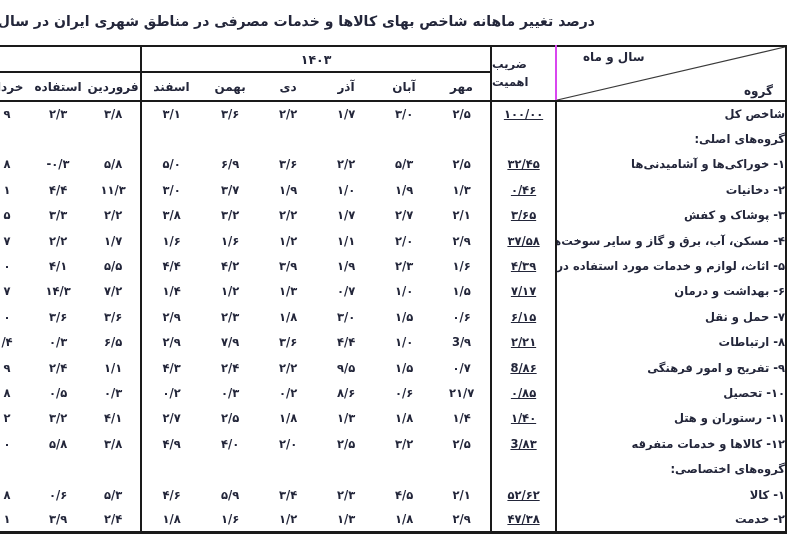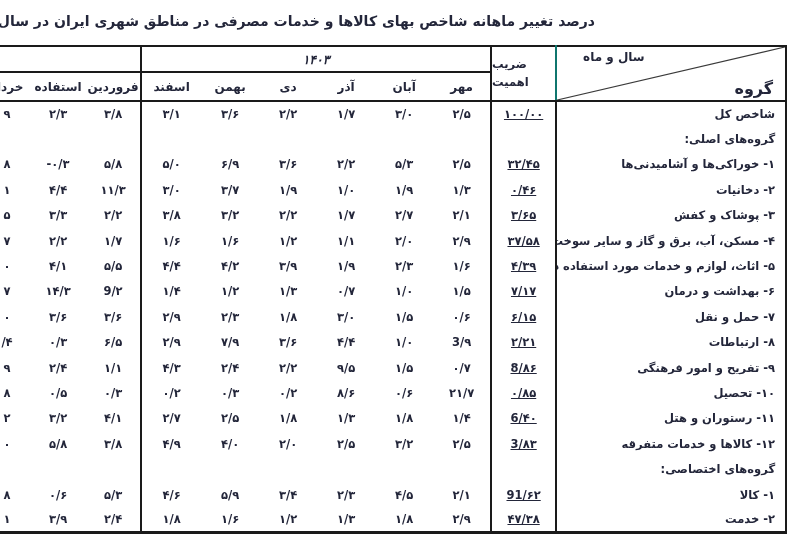--- a/index.html
+++ b/index.html
@@ -7,31 +7,31 @@
   .page{position:relative;width:800px;height:557px;overflow:hidden;}
   .title{position:absolute;top:13px;right:205px;direction:rtl;white-space:nowrap;
          font-weight:bold;font-size:14px;color:#23263a;}
   table{position:absolute;top:45px;left:-18px;width:803px;table-layout:fixed;
         border-collapse:collapse;direction:rtl;color:#23263a;
         border:2px solid #1a1a1a;border-bottom-width:3px;}
   th,td{padding:0;font-weight:bold;overflow:hidden;white-space:nowrap;}
   tr.yr{height:26px;}
   tr.mr{height:29px;}
   tbody tr{height:25.4px;}
-  .corner{position:relative;border-left:2px solid #0f766e;border-bottom:2px solid #1a1a1a;}
+  .corner{position:relative;border-left:2px solid #d946ef;border-bottom:2px solid #1a1a1a;}
   .corner svg{position:absolute;left:0;top:0;width:100%;height:100%;display:block;}
   .ctop{position:absolute;top:3px;left:26px;font-size:12px;}
-  .cbot{position:absolute;bottom:2px;right:12px;font-size:16px;}
+  .cbot{position:absolute;bottom:2px;right:12px;font-size:12px;}
   .weight-h{font-size:11.5px;line-height:1.5;text-align:left;
             border-left:2px solid #1a1a1a;border-bottom:2px solid #1a1a1a;}
-  .year{font-size:12.5px;border-bottom:2px solid #1a1a1a;font-style:italic;}
+  .year{font-size:12.5px;border-bottom:2px solid #1a1a1a;}
   .y1403{border-left:2px solid #1a1a1a;}
   .mth{font-size:12px;text-align:center;border-bottom:2px solid #1a1a1a;}
   .yb{border-left:2px solid #1a1a1a;}
-  td.lbl{font-size:11.5px;text-align:right;padding-right:10px;border-left:2px solid #1a1a1a;}
+  td.lbl{font-size:11.5px;text-align:right;border-left:2px solid #1a1a1a;}
   td.lbl.ind{margin-left:32px;}
   td.num{direction:ltr;text-align:center;font-size:11.5px;}
   td.wcol{border-left:2px solid #1a1a1a;text-decoration:underline;}
 </style>
 </head>
 <body>
 
 <div class="page">
 
   <div class="title">درصد تغییر ماهانه شاخص بهای کالاها و خدمات مصرفی در مناطق شهری ایران در سال‌های ۱۴۰۳ و ۱۴۰۴</div>
@@ -172,21 +172,21 @@
         </tr>
         <tr>
           <td class="lbl">۶- بهداشت و درمان</td>
           <td class="num wcol">۷/۱۷</td>
           <td class="num">۱/۵</td>
           <td class="num">۱/۰</td>
           <td class="num">۰/۷</td>
           <td class="num">۱/۳</td>
           <td class="num">۱/۲</td>
           <td class="num yb">۱/۴</td>
-          <td class="num">9/۲</td>
+          <td class="num">۷/۲</td>
           <td class="num">۱۴/۳</td>
           <td class="num">۷</td>
         </tr>
         <tr>
           <td class="lbl">۷- حمل و نقل</td>
           <td class="num wcol">۶/۱۵</td>
           <td class="num">۰/۶</td>
           <td class="num">۱/۵</td>
           <td class="num">۳/۰</td>
           <td class="num">۱/۸</td>
@@ -230,21 +230,21 @@
           <td class="num">۸/۶</td>
           <td class="num">۰/۲</td>
           <td class="num">۰/۳</td>
           <td class="num yb">۰/۲</td>
           <td class="num">۰/۳</td>
           <td class="num">۰/۵</td>
           <td class="num">۸</td>
         </tr>
         <tr>
           <td class="lbl">۱۱- رستوران و هتل</td>
-          <td class="num wcol">6/۴۰</td>
+          <td class="num wcol">۱/۴۰</td>
           <td class="num">۱/۴</td>
           <td class="num">۱/۸</td>
           <td class="num">۱/۳</td>
           <td class="num">۱/۸</td>
           <td class="num">۲/۵</td>
           <td class="num yb">۲/۷</td>
           <td class="num">۴/۱</td>
           <td class="num">۳/۲</td>
           <td class="num">۲</td>
         </tr>
@@ -269,21 +269,21 @@
           <td class="num"></td>
           <td class="num"></td>
           <td class="num"></td>
           <td class="num yb"></td>
           <td class="num"></td>
           <td class="num"></td>
           <td class="num"></td>
         </tr>
         <tr>
           <td class="lbl">۱- کالا</td>
-          <td class="num wcol">91/۶۲</td>
+          <td class="num wcol">۵۲/۶۲</td>
           <td class="num">۲/۱</td>
           <td class="num">۴/۵</td>
           <td class="num">۲/۳</td>
           <td class="num">۳/۴</td>
           <td class="num">۵/۹</td>
           <td class="num yb">۴/۶</td>
           <td class="num">۵/۳</td>
           <td class="num">۰/۶</td>
           <td class="num">۸</td>
         </tr>

